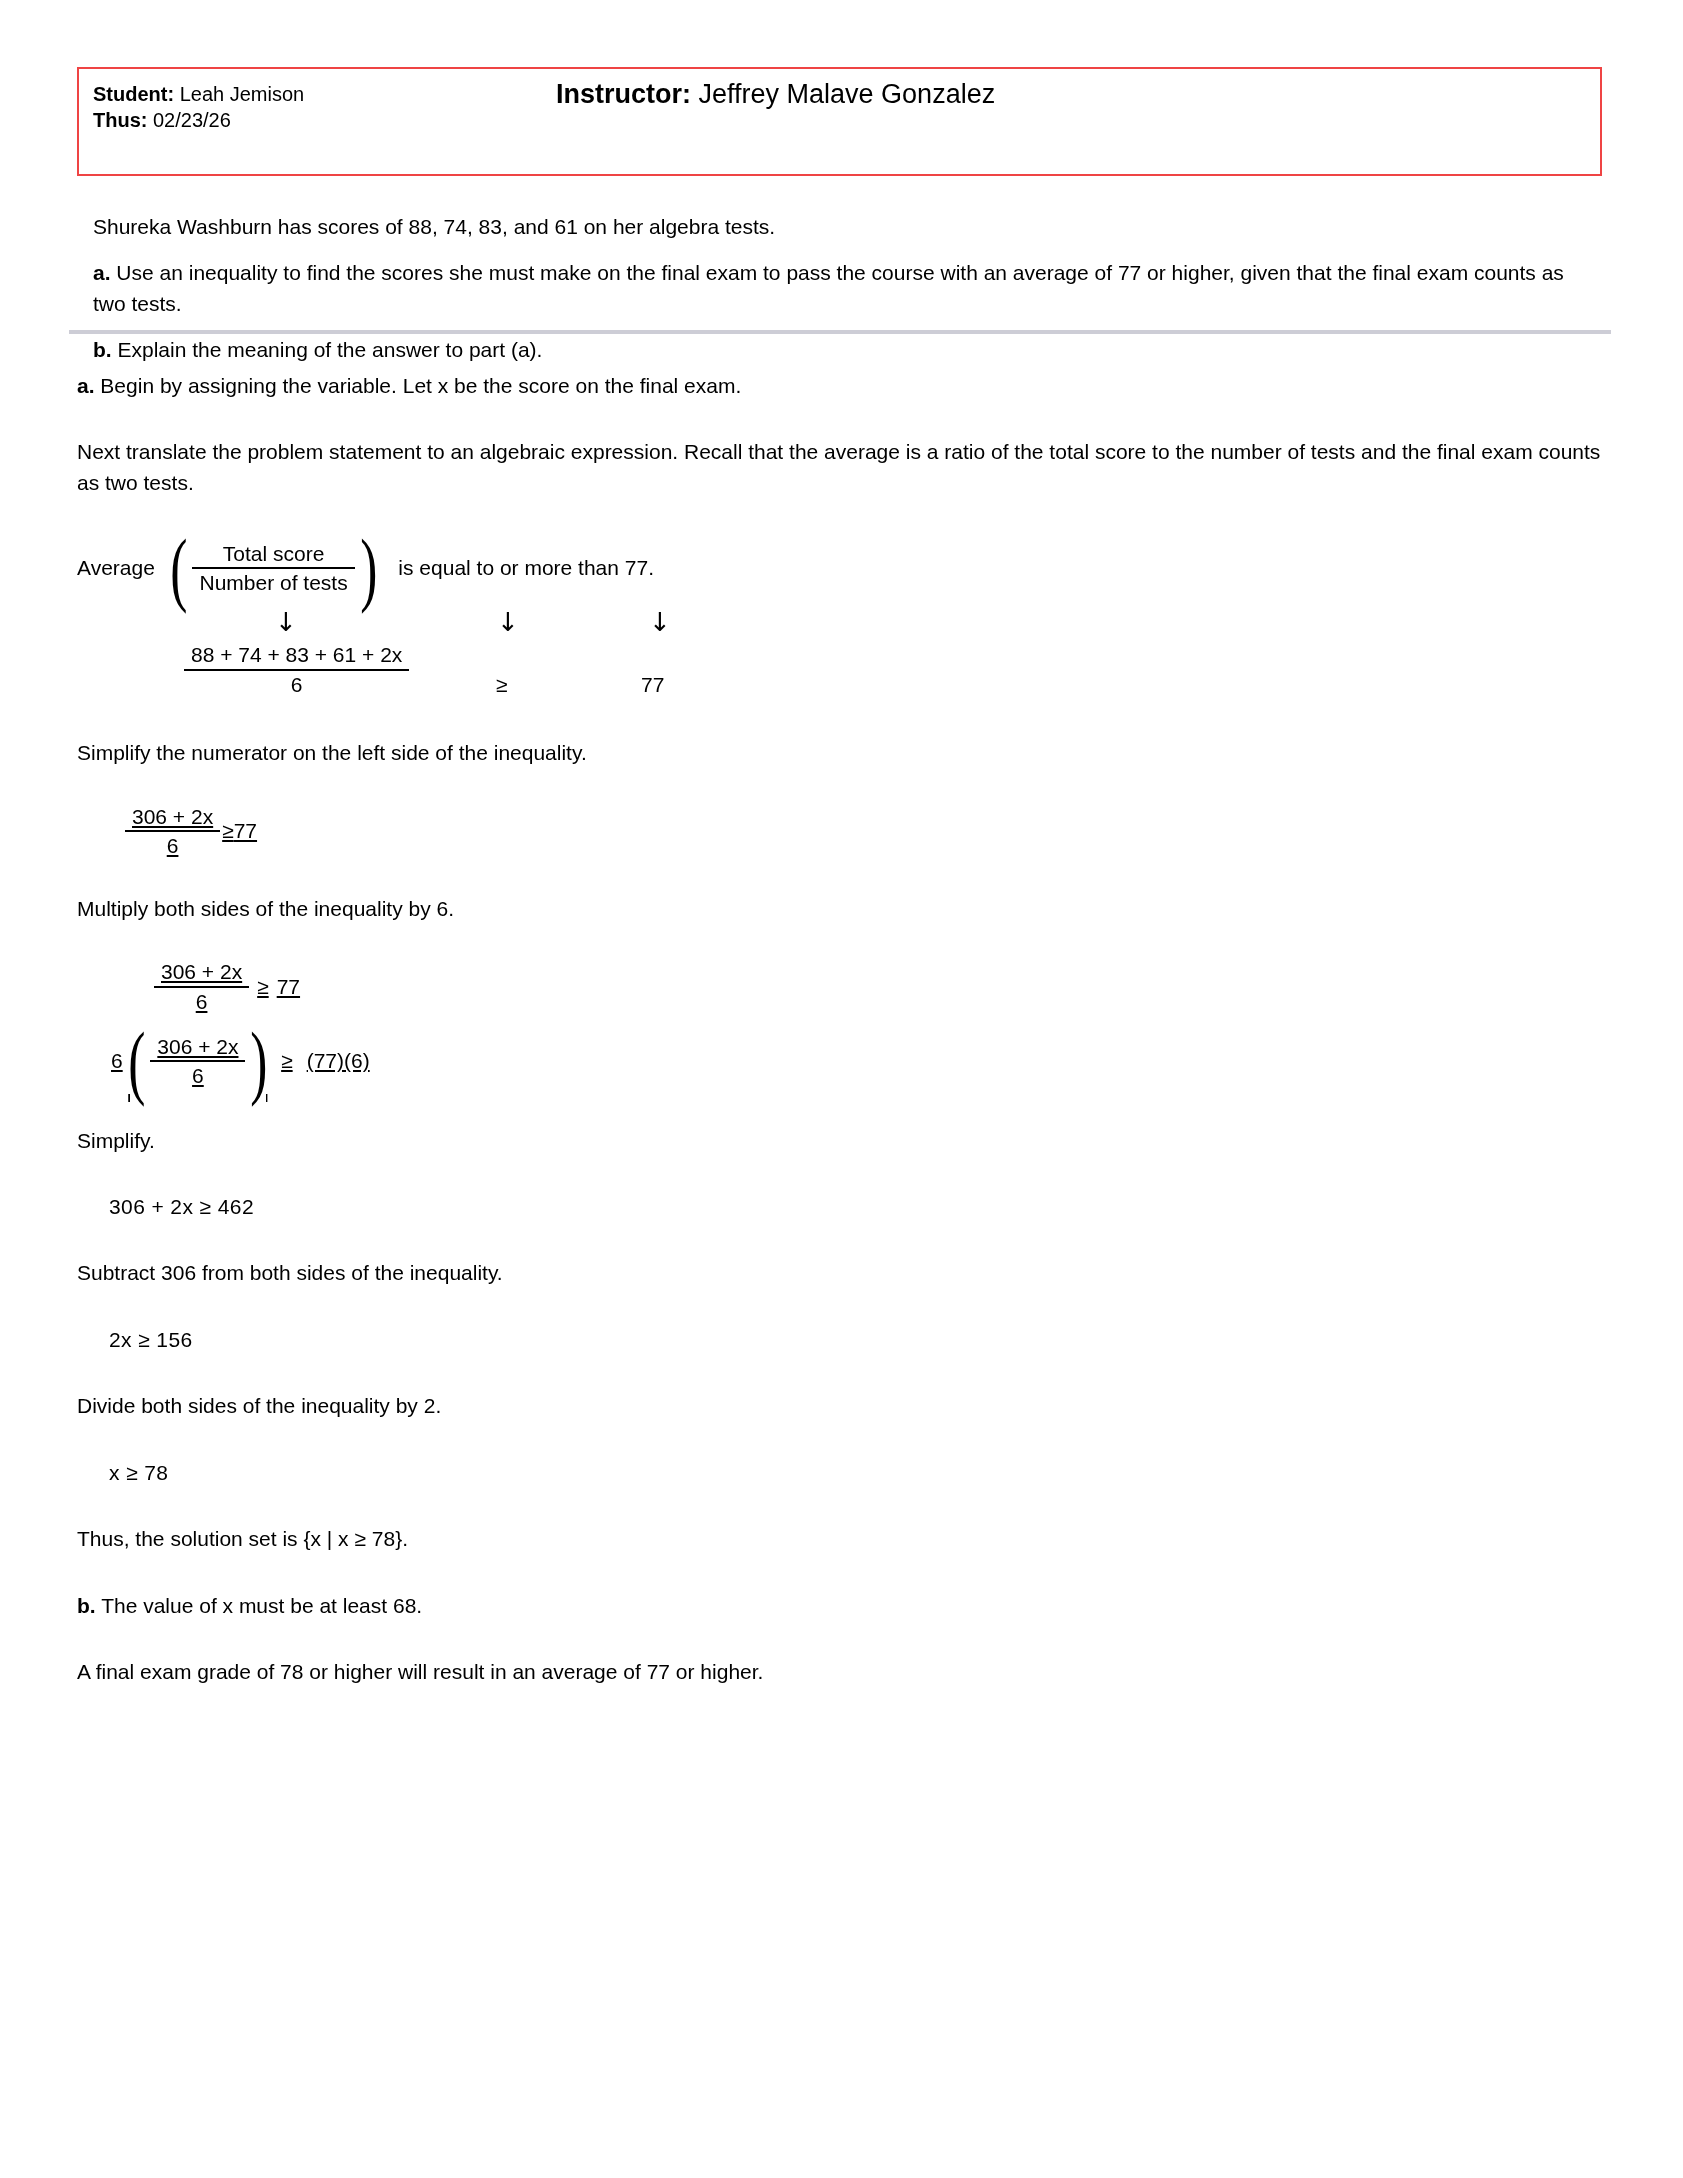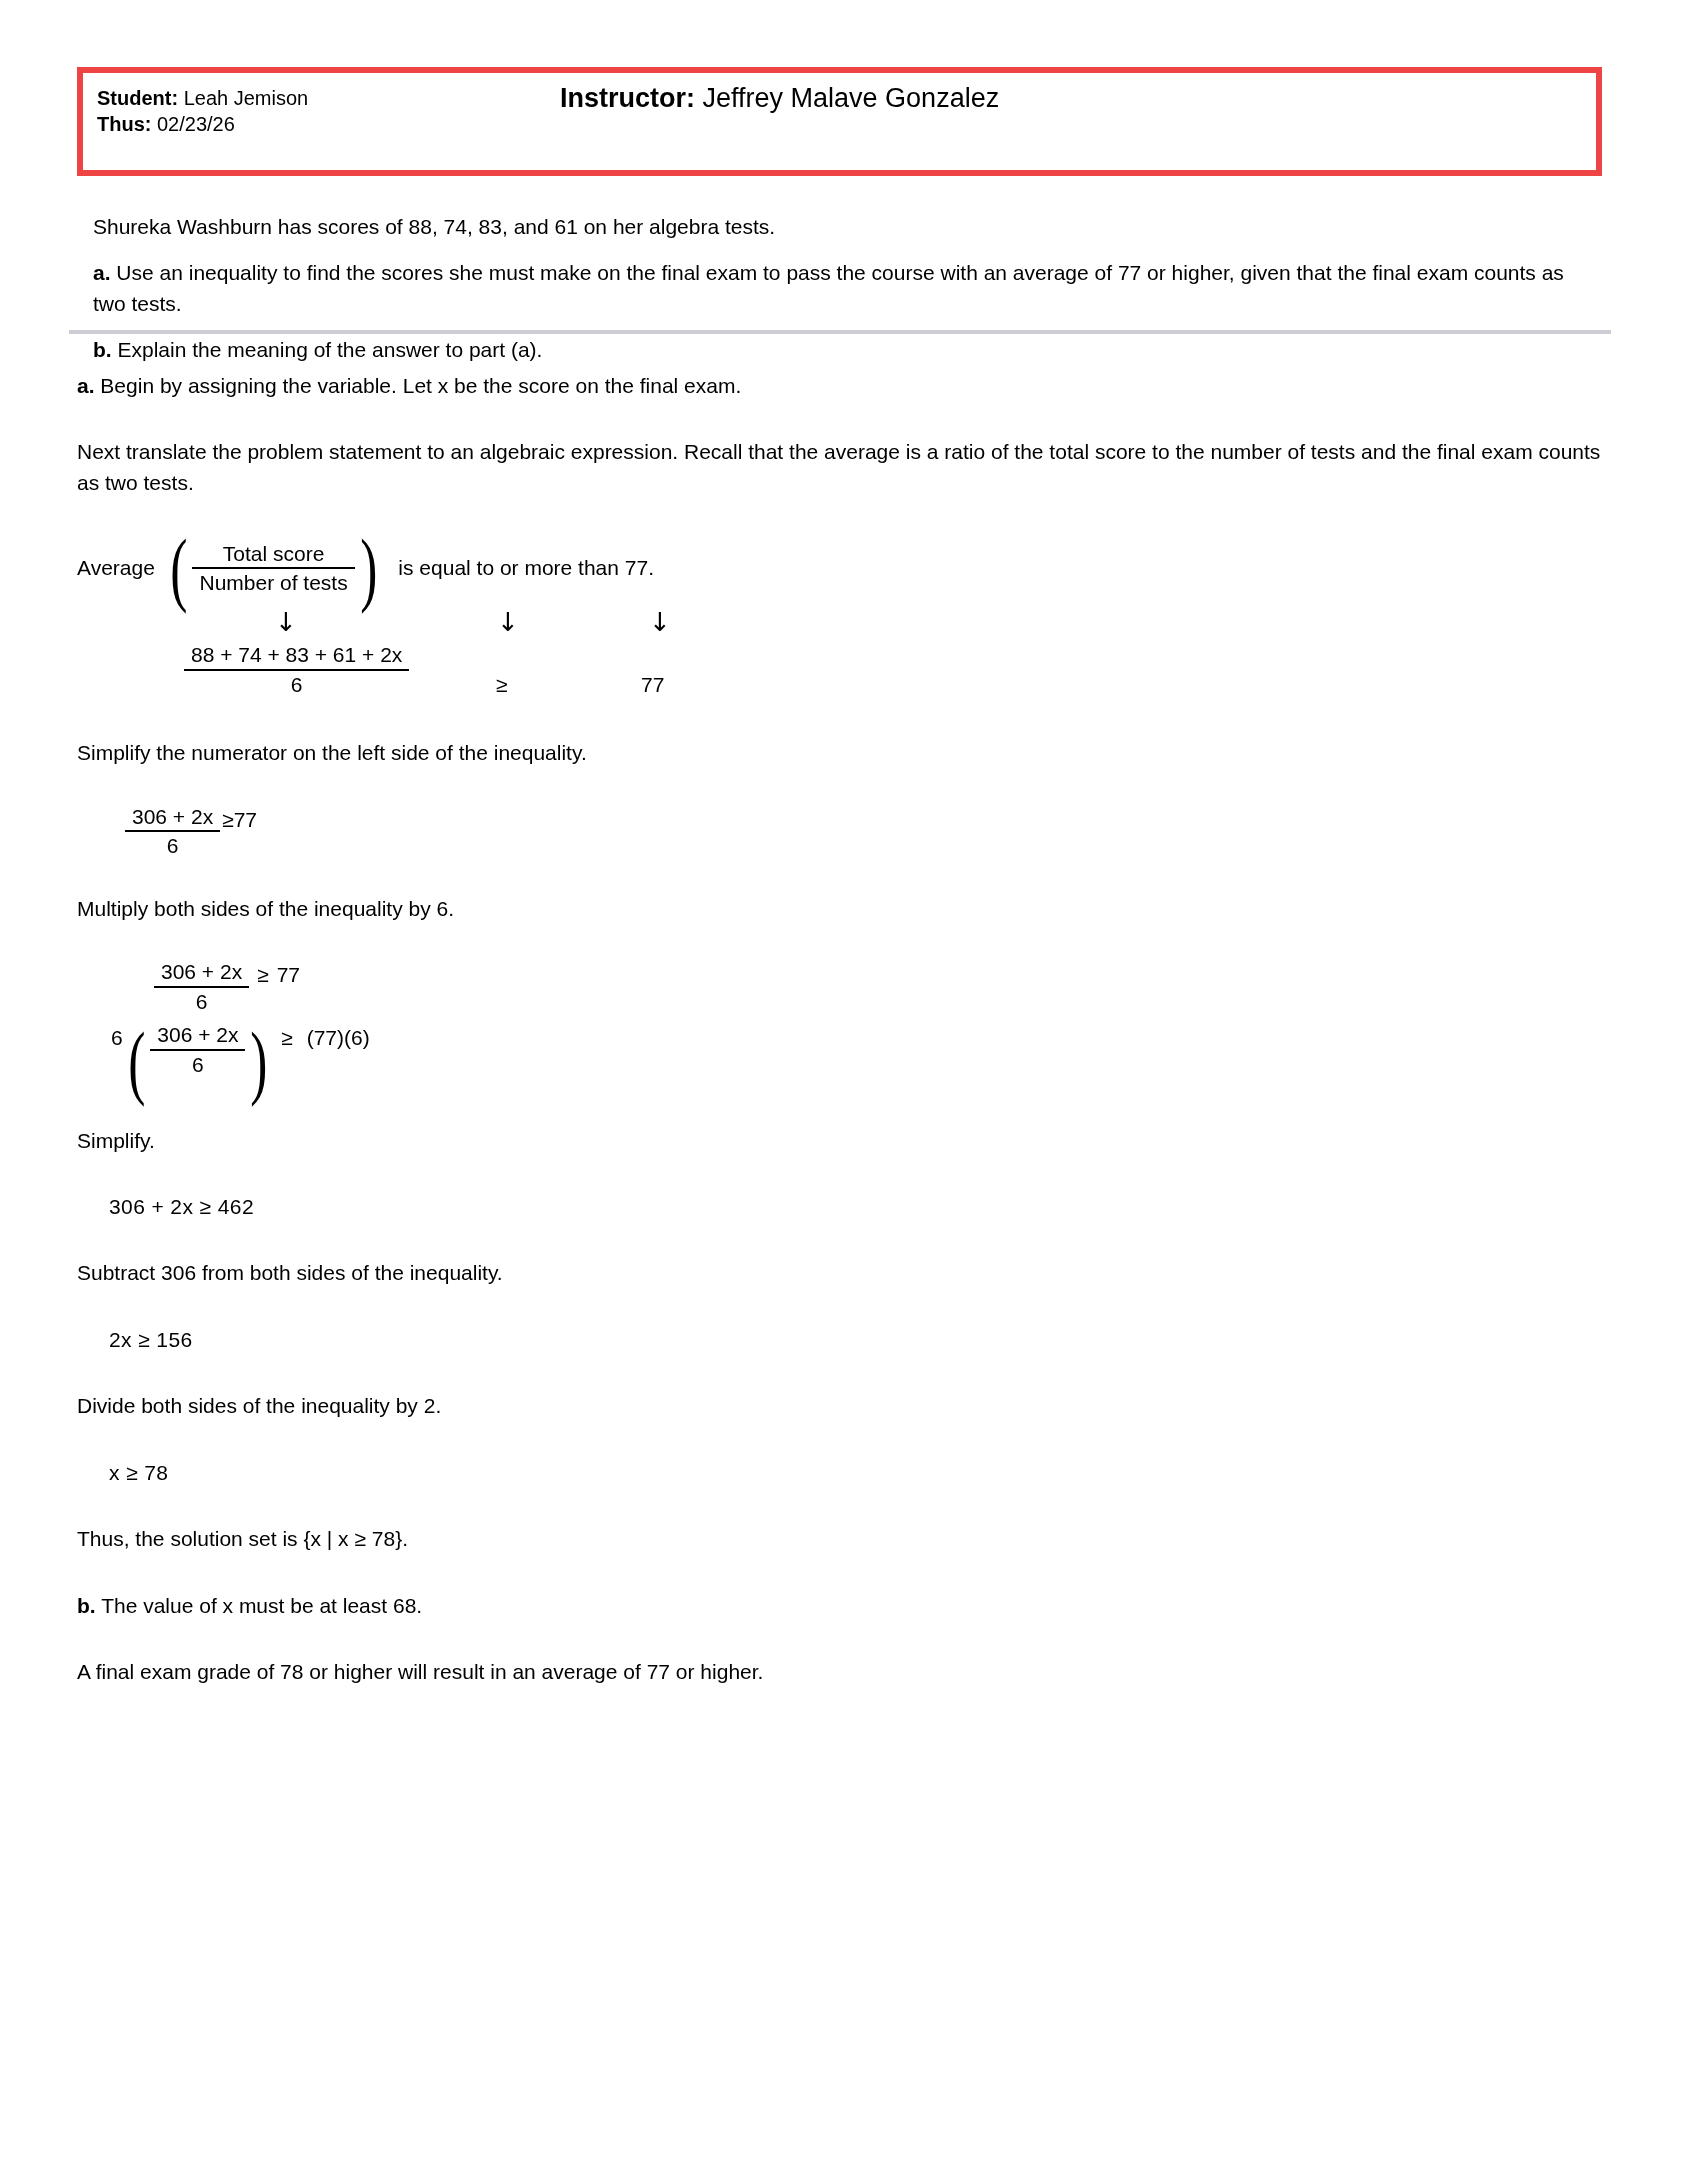--- a/index.html
+++ b/index.html
@@ -24,21 +24,21 @@
     background: #fff;
   }
 
   
   .header-box {
     position: absolute;
     left: 77px;
     top: 67px;
     width: 1525px;
     height: 109px;
-    border: 6px solid #ef4444;
+    border: 2px solid #ef4444;
     box-sizing: border-box;
     background: #fff;
   }
   .header-inner {
     position: relative;
     width: 100%;
     height: 100%;
   }
   .hdr-left {
     position: absolute;
@@ -175,23 +175,24 @@
   .tb-77 {
     position: absolute;
     left: 564px;
     top: 146px;
     font-size: 21px;
   }
 
   
   .frac-row {
     display: flex;
-    align-items: flex-start;
+    align-items: center;
     white-space: nowrap;
     font-size: 21px;
+    text-decoration: underline;
   }
   .indent-1 { padding-left: 34px; }
   .indent-2 { padding-left: 77px; }
   .indent-3 { padding-left: 48px; }
   .rel { margin: 0 8px; }
   .rel-tight { margin-left: 2px; }
 </style>
 </head>
 <body>
 

